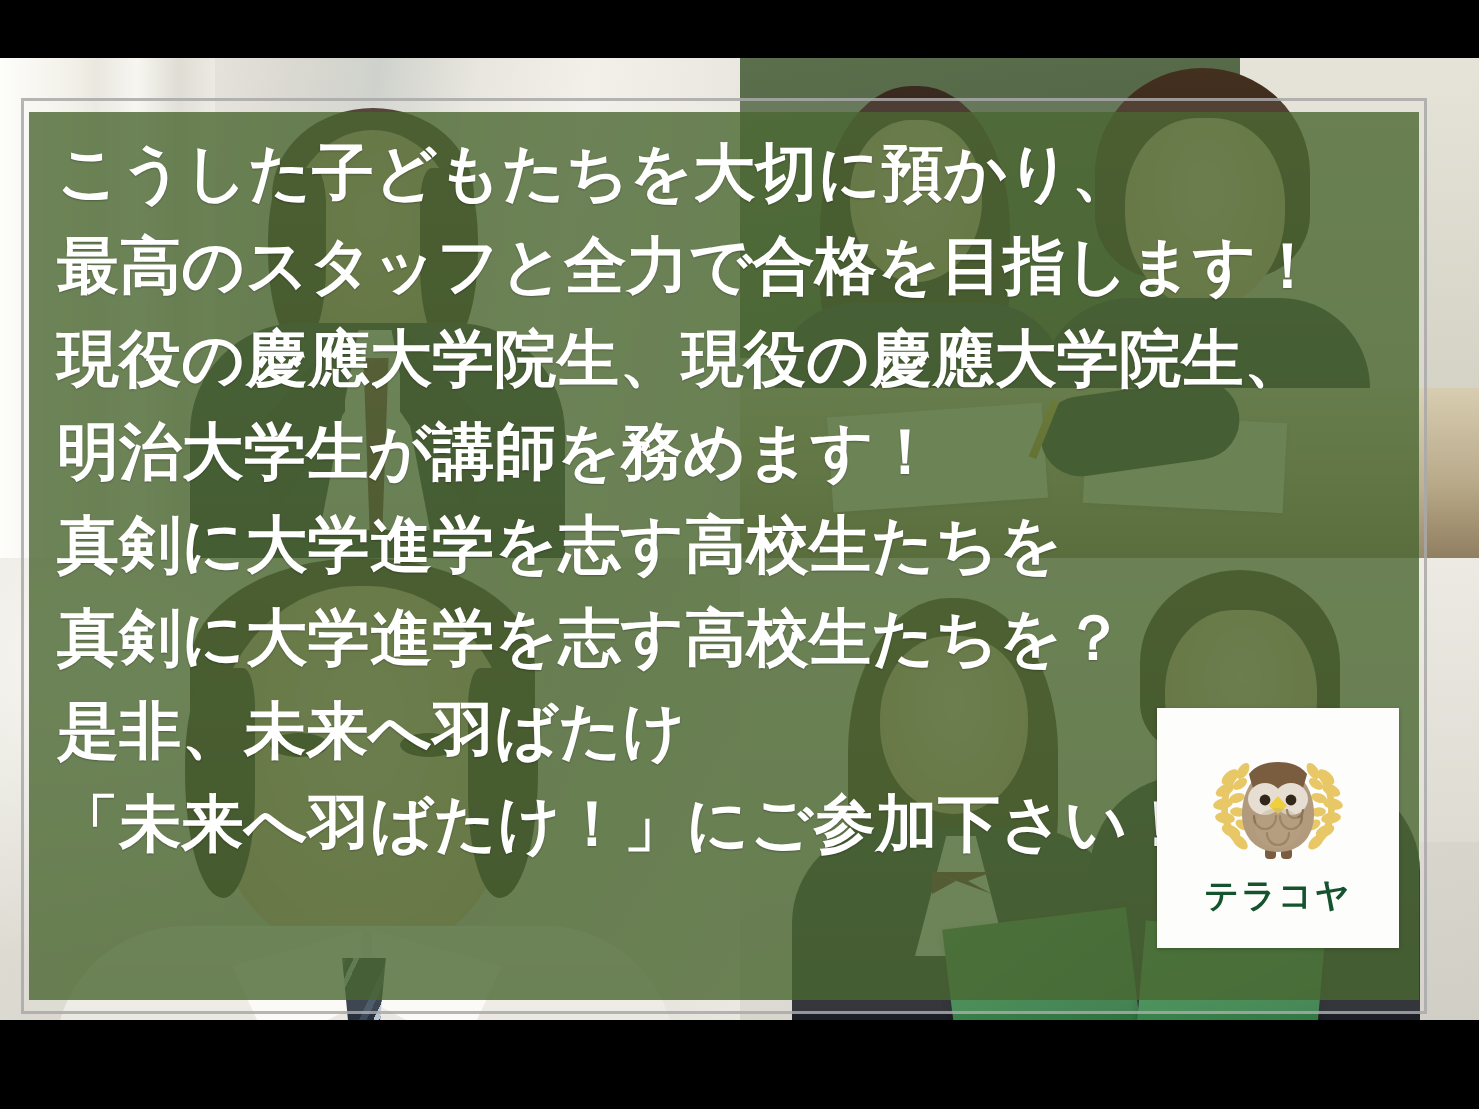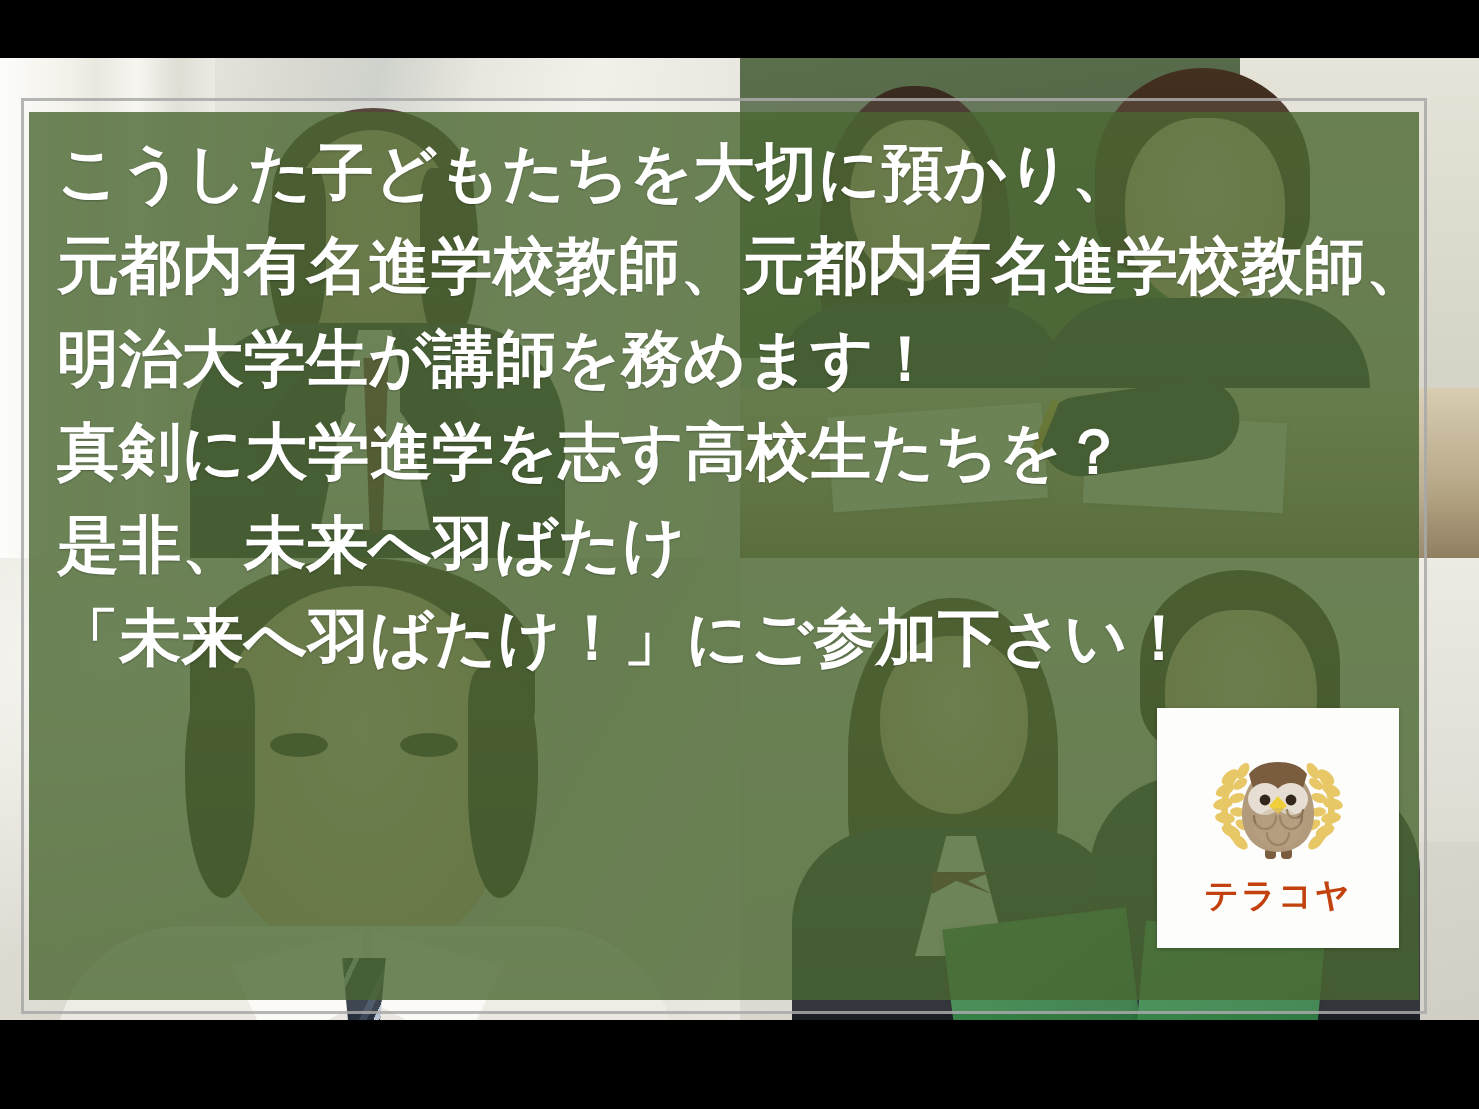--- a/index.html
+++ b/index.html
@@ -375,21 +375,21 @@
   }
   #logo-mark {
     width: 150px;
     height: 130px;
     display: block;
   }
   #logo-wordmark {
     margin-top: 4px;
     font-size: 34px;
     font-weight: 700;
-    color: #c2410c;
+    color: #14532d;
     letter-spacing: .06em;
     line-height: 1;
     text-align: right;
   }
 </style>
 </head>
 <body>
 
 <div id="slide">
 
@@ -455,22 +455,24 @@
 
   </div>
   <div id="photo-collage-blur"></div>
 
   <div id="panel-frame"></div>
 
   <div id="green-panel"></div>
 
   <div id="message-body">
     <span class="line">こうした子どもたちを大切に預かり、</span>
-    <span class="line">元都内有名進学校教師、元都内有名進学校教師、</span>
+    <span class="line">最高のスタッフと全力で合格を目指します！</span>
+    <span class="line">現役の慶應大学院生、現役の慶應大学院生、</span>
     <span class="line">明治大学生が講師を務めます！</span>
+    <span class="line">真剣に大学進学を志す高校生たちを</span>
     <span class="line">真剣に大学進学を志す高校生たちを？</span>
     <span class="line">是非、未来へ羽ばたけ</span>
     <span class="line">「未来へ羽ばたけ！」にご参加下さい！</span>
   </div>
 
   <div id="logo-card">
     <svg id="logo-mark" viewBox="0 0 150 130">
 
       <g fill="#e8c766">
         <path d="M30 30 C16 46 14 72 26 92 C30 98 36 102 40 104 L43 99 C33 92 26 80 25 68 C24 54 28 41 35 33 Z"></path>

